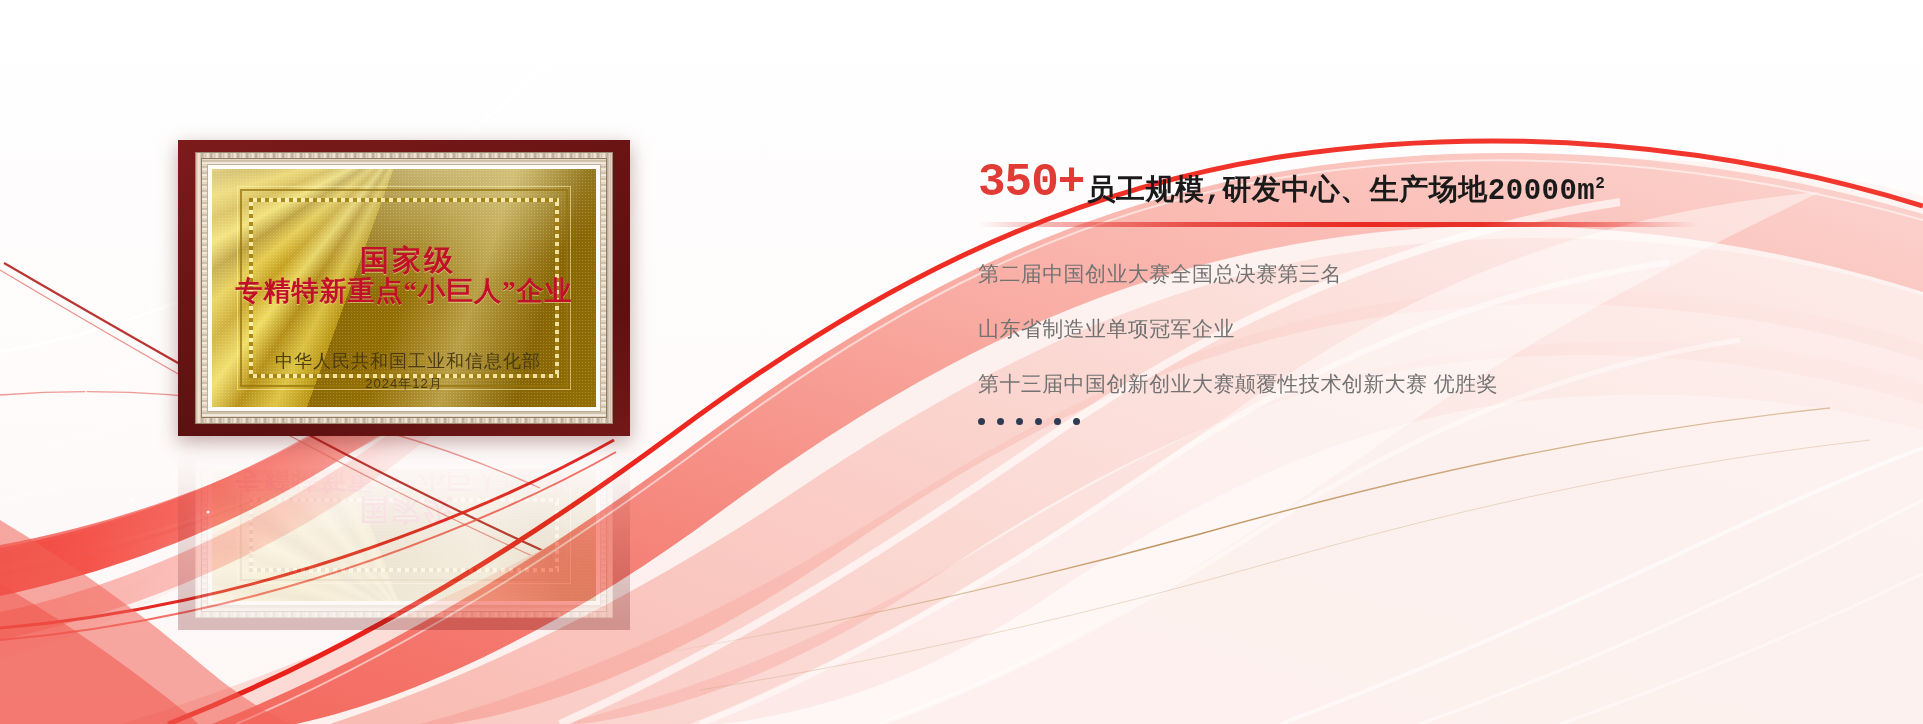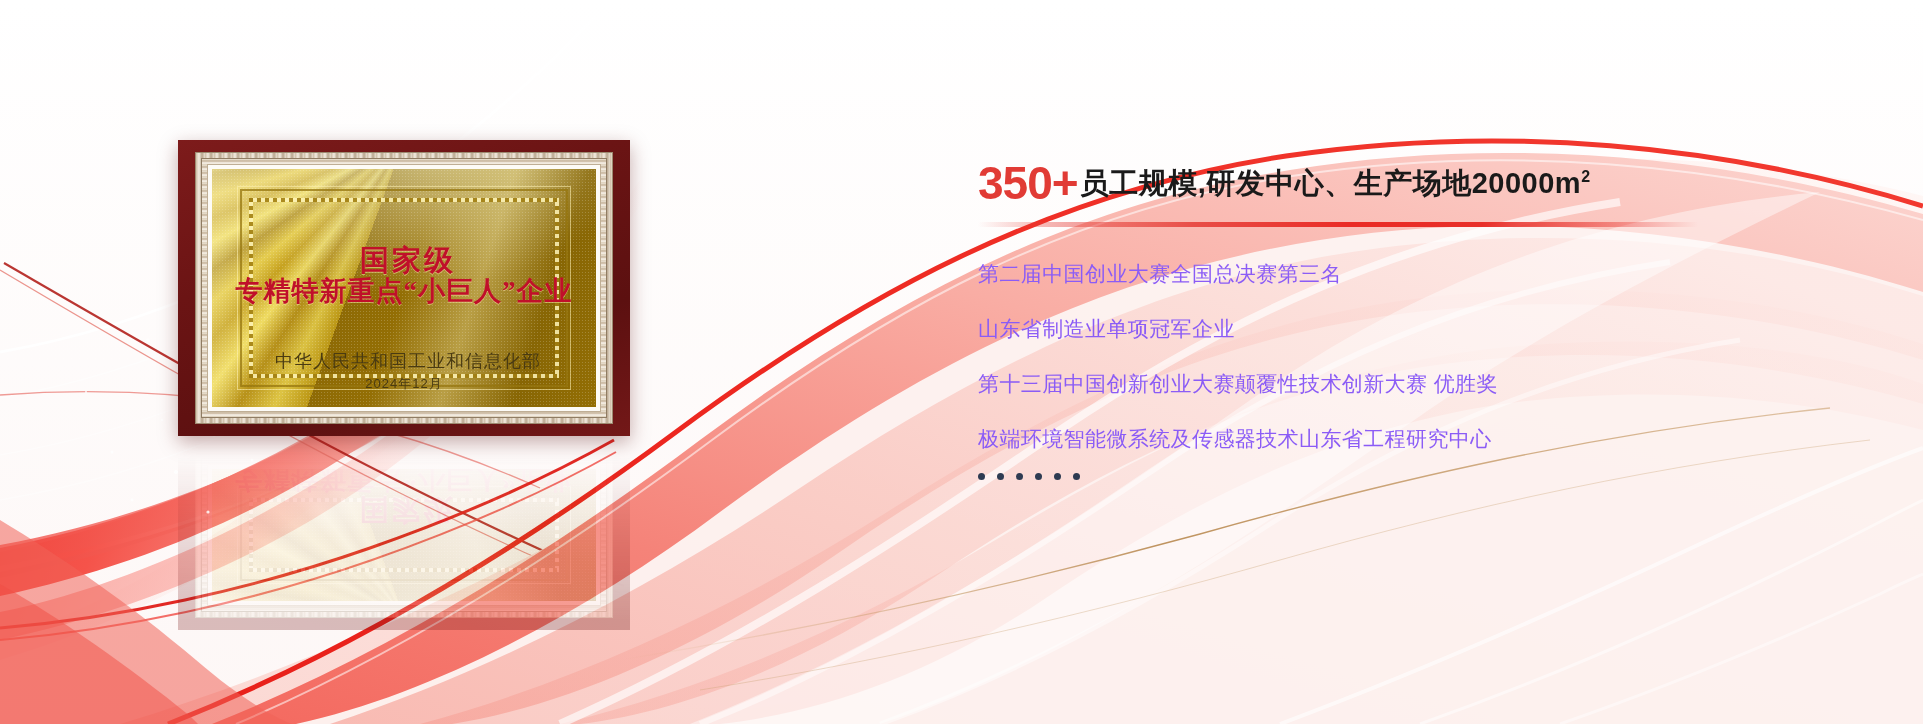--- a/index.html
+++ b/index.html
@@ -117,21 +117,21 @@
     position:absolute; left:178px; top:440px; width:452px; height:190px;
     transform:scaleY(-1); opacity:.30; pointer-events:none;
     -webkit-mask-image:linear-gradient(to top, rgba(0,0,0,0) 8%, rgba(0,0,0,.9) 95%);
     mask-image:linear-gradient(to top, rgba(0,0,0,0) 8%, rgba(0,0,0,.9) 95%);
     filter:blur(.6px);
   }
 
   
   .content { position:absolute; left:978px; top:160px; width:900px; }
 
-  .headline { display:flex; align-items:center; white-space:nowrap; }
+  .headline { display:flex; align-items:flex-end; white-space:nowrap;font-family:Liberation Mono, monospace; }
   .headline-num {
     font-size:46px; font-weight:700; color:#e13b35;
     letter-spacing:-1px; line-height:1;
   }
   .headline-rest {
     font-size:29px; font-weight:700; color:#1a1a1a;
     line-height:1; margin-left:2px; letter-spacing:.5px;
   }
   .headline-sup { font-size:16px; vertical-align:super; font-weight:700; }
 
@@ -142,21 +142,21 @@
       rgba(229,59,53,.35) 9%,
       rgba(229,59,53,.85) 30%,
       #ea2b25 52%,
       #e8302a 70%,
       rgba(232,48,42,.45) 88%,
       rgba(232,48,42,0) 100%);
   }
 
   .award-list { margin-top:36px; }
   .award-item {
-    font-size:21px; color:#8b5cf6; line-height:1;
+    font-size:21px; color:#737373; line-height:1;
     margin-bottom:34px; letter-spacing:.4px; white-space:nowrap;
   }
   .award-dots {
     display:flex; gap:12px; align-items:center; margin-top:-10px;
   }
   .award-dots i {
     width:7px; height:7px; border-radius:50%;
     background:#2e3b52; display:block;
   }
 </style>
@@ -366,21 +366,20 @@
       <span class="headline-num">350+</span>
       <span class="headline-rest"><span>员工规模,研发中心、生产场地20000m</span><sup class="headline-sup">2</sup></span>
     </div>
 
     <div class="rule"></div>
 
     <div class="award-list">
       <div class="award-item">第二届中国创业大赛全国总决赛第三名</div>
       <div class="award-item">山东省制造业单项冠军企业</div>
       <div class="award-item">第十三届中国创新创业大赛颠覆性技术创新大赛 优胜奖</div>
-      <div class="award-item">极端环境智能微系统及传感器技术山东省工程研究中心</div>
       <div class="award-dots">
           <i></i>
           <i></i>
           <i></i>
           <i></i>
           <i></i>
           <i></i>
         </div>
     </div>
   </div>

